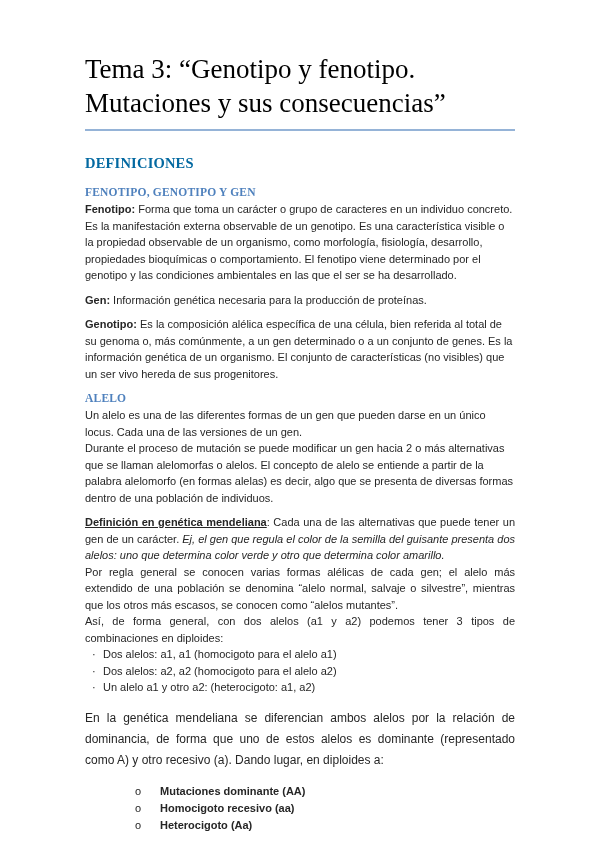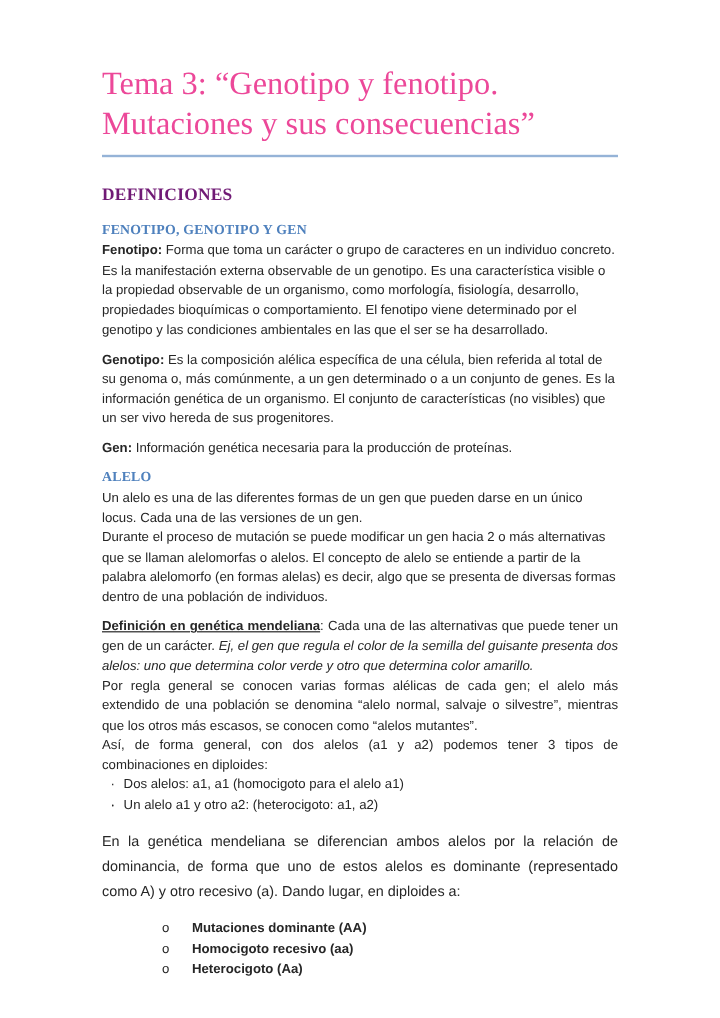--- a/index.html
+++ b/index.html
@@ -16,30 +16,30 @@
     padding: 52px 85px 0 85px;
     overflow: hidden;
     font-family: "Liberation Sans", sans-serif;
     color: #262626;
   }
   .doc-title {
     font-family: "Liberation Serif", "DejaVu Serif", serif;
     font-weight: 400;
     font-size: 27px;
     line-height: 1.26;
-    color: #ec4899;
+    color: #000000;
     margin: 0 0 24px 0;
     padding-bottom: 9px;
     border-bottom: 2px solid #95B3D7;
   }
   .heading1 {
     font-family: "Liberation Serif", "DejaVu Serif", serif;
     font-weight: 700;
     font-size: 14.5px;
-    color: #701a75;
+    color: #0369a1;
     margin: 0 0 14px 0;
     letter-spacing: 0.2px;
   }
   .heading2 {
     font-family: "Liberation Serif", "DejaVu Serif", serif;
     font-weight: 700;
     font-size: 11.5px;
     color: #4F81BD;
     margin: 10px 0 3px 0;
     letter-spacing: 0.2px;
@@ -92,38 +92,38 @@
 <div class="page">
 
   <h1 class="doc-title">Tema 3: “Genotipo y fenotipo. Mutaciones y sus consecuencias”</h1>
 
   <h2 class="heading1">DEFINICIONES</h2>
 
   <h3 class="heading2">FENOTIPO, GENOTIPO Y GEN</h3>
 
   <p class="body-par"><span class="b">Fenotipo:</span><span> Forma que toma un carácter o grupo de caracteres en un individuo concreto. Es la manifestación externa observable de un genotipo. Es una característica visible o la propiedad observable de un organismo, como morfología, fisiología, desarrollo, propiedades bioquímicas o comportamiento. El fenotipo viene determinado por el genotipo y las condiciones ambientales en las que el ser se ha desarrollado.</span></p>
 
+  <p class="body-par"><span class="b">Gen:</span><span> Información genética necesaria para la producción de proteínas.</span></p>
+
   <p class="body-par"><span class="b">Genotipo:</span><span> Es la composición alélica específica de una célula, bien referida al total de su genoma o, más comúnmente, a un gen determinado o a un conjunto de genes. Es la información genética de un organismo. El conjunto de características (no visibles) que un ser vivo hereda de sus progenitores.</span></p>
-
-  <p class="body-par"><span class="b">Gen:</span><span> Información genética necesaria para la producción de proteínas.</span></p>
 
   <h3 class="heading2">ALELO</h3>
 
   <p class="body-par no-gap">Un alelo es una de las diferentes formas de un gen que pueden darse en un único locus. Cada una de las versiones de un gen.</p>
   <p class="body-par">Durante el proceso de mutación se puede modificar un gen hacia 2 o más alternativas que se llaman alelomorfas o alelos. El concepto de alelo se entiende a partir de la palabra alelomorfo (en formas alelas) es decir, algo que se presenta de diversas formas dentro de una población de individuos.</p>
 
   <p class="body-par no-gap just"><span class="bu">Definición en genética mendeliana</span><span>: Cada una de las alternativas que puede tener un gen de un carácter. </span><span class="i">Ej, el gen que regula el color de la semilla del guisante presenta dos alelos: uno que determina color verde y otro que determina color amarillo.</span></p>
 
   <p class="body-par no-gap just">Por regla general se conocen varias formas alélicas de cada gen; el alelo más extendido de una población se denomina “alelo normal, salvaje o silvestre”, mientras que los otros más escasos, se conocen como “alelos mutantes”.</p>
 
   <p class="body-par no-gap just">Así, de forma general, con dos alelos (a1 y a2) podemos tener 3 tipos de combinaciones en diploides:</p>
 
   <div class="dot-list">
     <div class="dot-item"><span class="marker">·</span><span>Dos alelos: a1, a1 (homocigoto para el alelo a1)</span></div>
-    <div class="dot-item"><span class="marker">·</span></div>
+    <div class="dot-item"><span class="marker">·</span><span>Dos alelos: a2, a2 (homocigoto para el alelo a2)</span></div>
     <div class="dot-item"><span class="marker">·</span><span>Un alelo a1 y otro a2: (heterocigoto: a1, a2)</span></div>
   </div>
 
   <p class="wide-par just">En la genética mendeliana se diferencian ambos alelos por la relación de dominancia, de forma que uno de estos alelos es dominante (representado como A) y otro recesivo (a). Dando lugar, en diploides a:</p>
 
   <div class="o-list">
     <div class="o-item"><span class="marker">o</span><span>Mutaciones dominante (AA)</span></div>
     <div class="o-item"><span class="marker">o</span><span>Homocigoto recesivo (aa)</span></div>
     <div class="o-item"><span class="marker">o</span><span>Heterocigoto (Aa)</span></div>
   </div>

